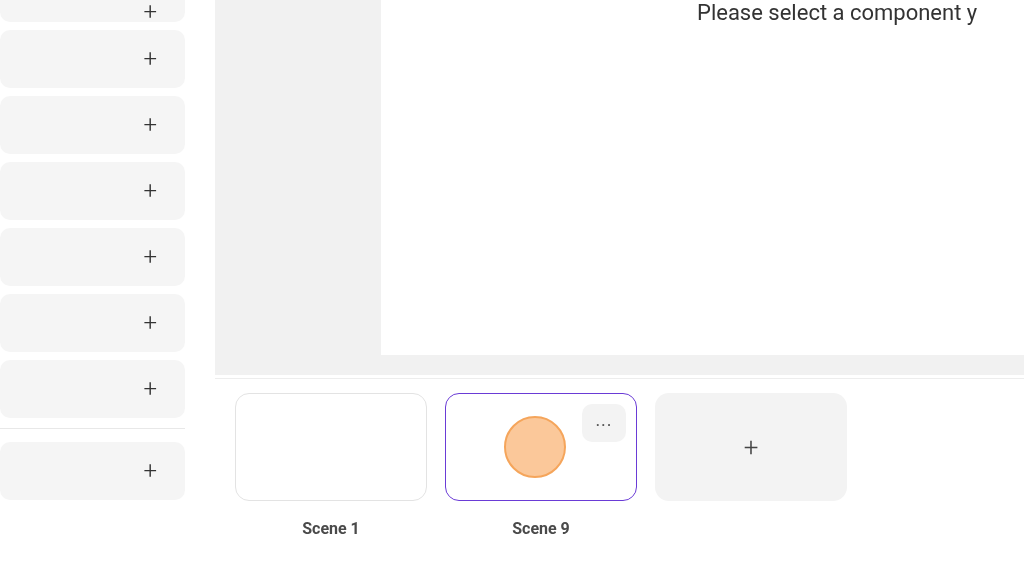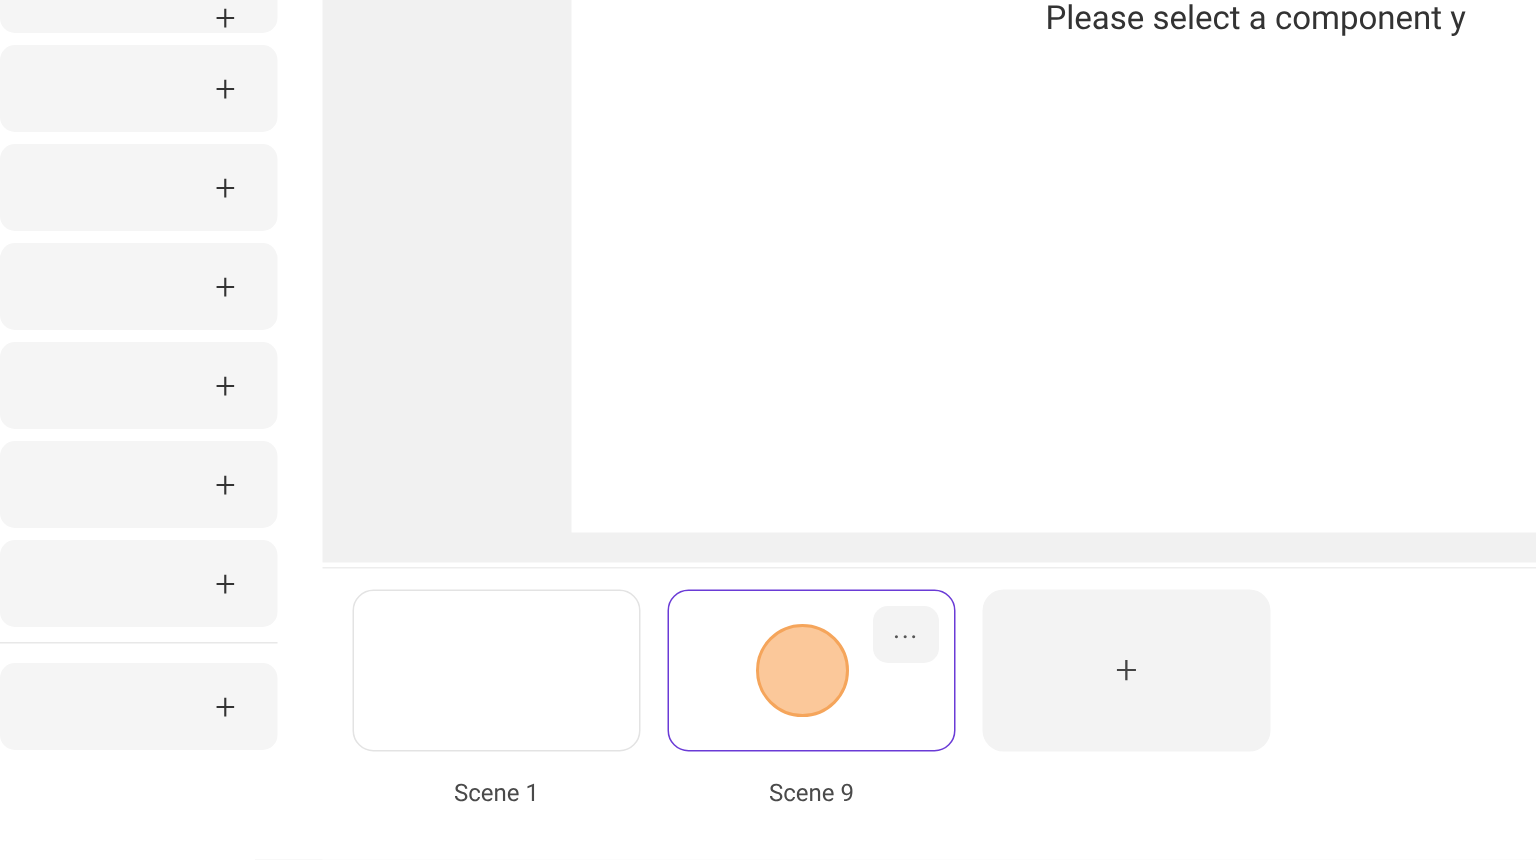--- a/index.html
+++ b/index.html
@@ -108,20 +108,21 @@
       display: flex;
       align-items: center;
       justify-content: center;
     }
     .scene-thumb.selected {
       border: 1.5px solid #6a3bd6;
     }
     .scene-label {
       font-size: 16px;
       color: #4a4a4a;
+      font-weight: bold;
     }
     .more-btn {
       position: absolute;
       top: 10px;
       right: 10px;
       width: 44px;
       height: 38px;
       border-radius: 10px;
       background: #f3f3f3;
       display: flex;

